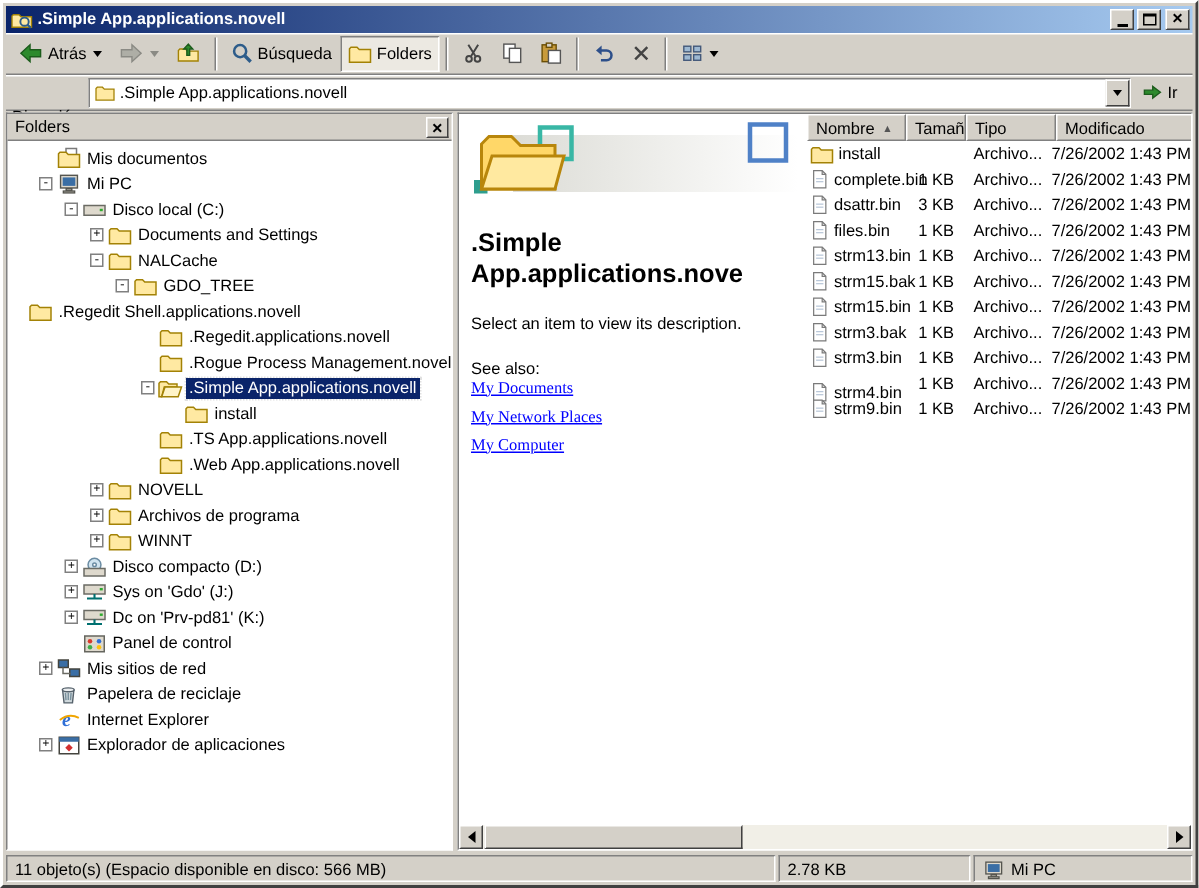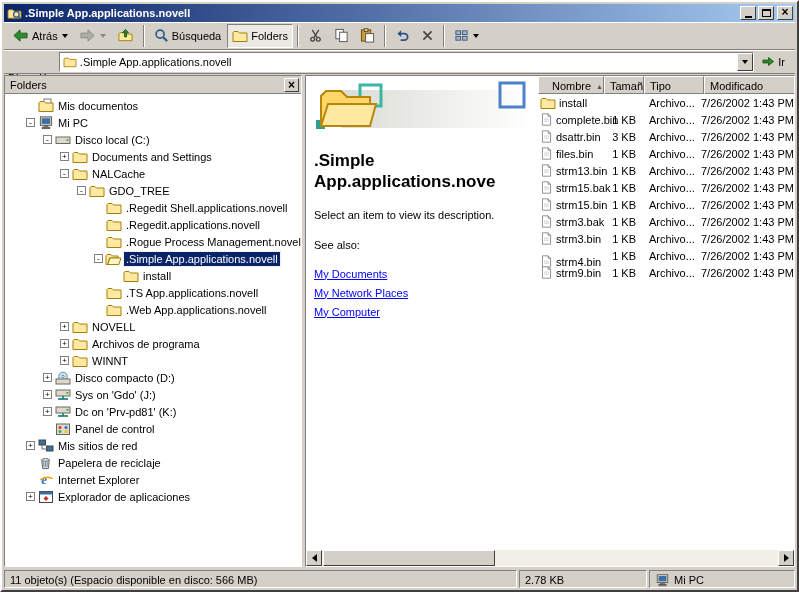--- a/index.html
+++ b/index.html
@@ -54,21 +54,21 @@
   .tree-label { padding:1px 2px; }
   .tree-label.selected { background:#0a246a; color:#fff; outline:1px dotted #e0e0e0; }
 
   .splitter { width:3px; flex:none; }
 
   .rightpanel { flex:1; background:#ffffff; border:1px solid; border-color:#808080 #ffffff #ffffff #808080; position:relative; overflow:hidden; }
   .webview { position:absolute; left:0; top:0; bottom:16px; width:232px; overflow:hidden; padding:4px 0 0 8px; }
   .wv-title { font-size:17px; font-weight:bold; line-height:1.25; margin-top:8px; width:220px; word-break:break-word; }
   .wv-desc { margin-top:16px; width:210px; }
   .wv-seealso { margin-top:18px; }
-  .wv-links { margin-top:17px; }
+  .wv-links { margin-top:1px;font-family:Liberation Serif, serif; }
   .weblink { display:block; color:#0000ff; text-decoration:underline; margin-bottom:7px; }
 
   .filelist { position:absolute; left:232px; right:0; top:0; bottom:16px; overflow:hidden; }
   .fl-header { display:flex; height:18px; }
   .fl-col { background:#d4d0c8; border:1px solid; border-color:#ffffff #808080 #808080 #ffffff; padding:2px 0 0 5px; white-space:nowrap; overflow:hidden; flex:none; display:flex; align-items:center; gap:5px; }
   .sortmark { font-size:7px; color:#555; }
   .fl-row { display:flex; height:17px; align-items:center; }
   .fl-cell { white-space:nowrap; flex:none; }
   .fl-cell.name { display:flex; align-items:center; gap:3px; padding-left:2px; overflow:visible; }
   .fl-cell.size { text-align:right; padding-right:8px; }
@@ -312,21 +312,21 @@
             <span class="exp-slot">
               <span class="expander">-</span>
             </span>
             <span class="svgicon tree-icon">
               <svg width="16" height="14" viewBox="0 0 16 14">
                 <path d="M1 12.5 V3.5 L2 2.5 H6 L7.5 4 H15 V12.5 Z" fill="#ffe9a2" stroke="#a38206"></path>
               </svg>
             </span>
             <span class="tree-label">GDO_TREE</span>
           </div>
-          <div class="tree-row" style="padding-left: 87px; text-align: center;">
+          <div class="tree-row" style=" text-align: center;">
             <span class="exp-slot"></span>
             <span class="svgicon tree-icon">
               <svg width="16" height="14" viewBox="0 0 16 14">
                 <path d="M1 12.5 V3.5 L2 2.5 H6 L7.5 4 H15 V12.5 Z" fill="#ffe9a2" stroke="#a38206"></path>
               </svg>
             </span>
             <span class="tree-label">.Regedit Shell.applications.novell</span>
           </div>
           <div class="tree-row" style="padding-left: 87px;">
             <span class="exp-slot"></span>
@@ -546,21 +546,21 @@
         <div class="wv-seealso">See also:</div>
         <div class="wv-links">
             <a class="weblink" href="#">My Documents</a>
             <a class="weblink" href="#">My Network Places</a>
             <a class="weblink" href="#">My Computer</a>
           </div>
       </div>
 
       <div class="filelist">
         <div class="fl-header">
-            <div class="fl-col" style="width: 66px; justify-content: flex-end;">Nombre<span class="sortmark">▲</span></div>
+            <div class="fl-col" style="width: 66px;">Nombre<span class="sortmark">▲</span></div>
             <div class="fl-col" style="width: 40px;">Tamaño</div>
             <div class="fl-col" style="width: 60px;">Tipo</div>
             <div class="fl-col" style="width: 102px;">Modificado</div>
           </div>
         <div class="fl-body">
             <div class="fl-row">
               <div class="fl-cell name" style="width: 66px;">
                 <span class="svgicon file-icon">
                   <svg width="16" height="14" viewBox="0 0 16 14">
                     <path d="M1 12.5 V3.5 L2 2.5 H6 L7.5 4 H15 V12.5 Z" fill="#ffe9a2" stroke="#a38206"></path>

